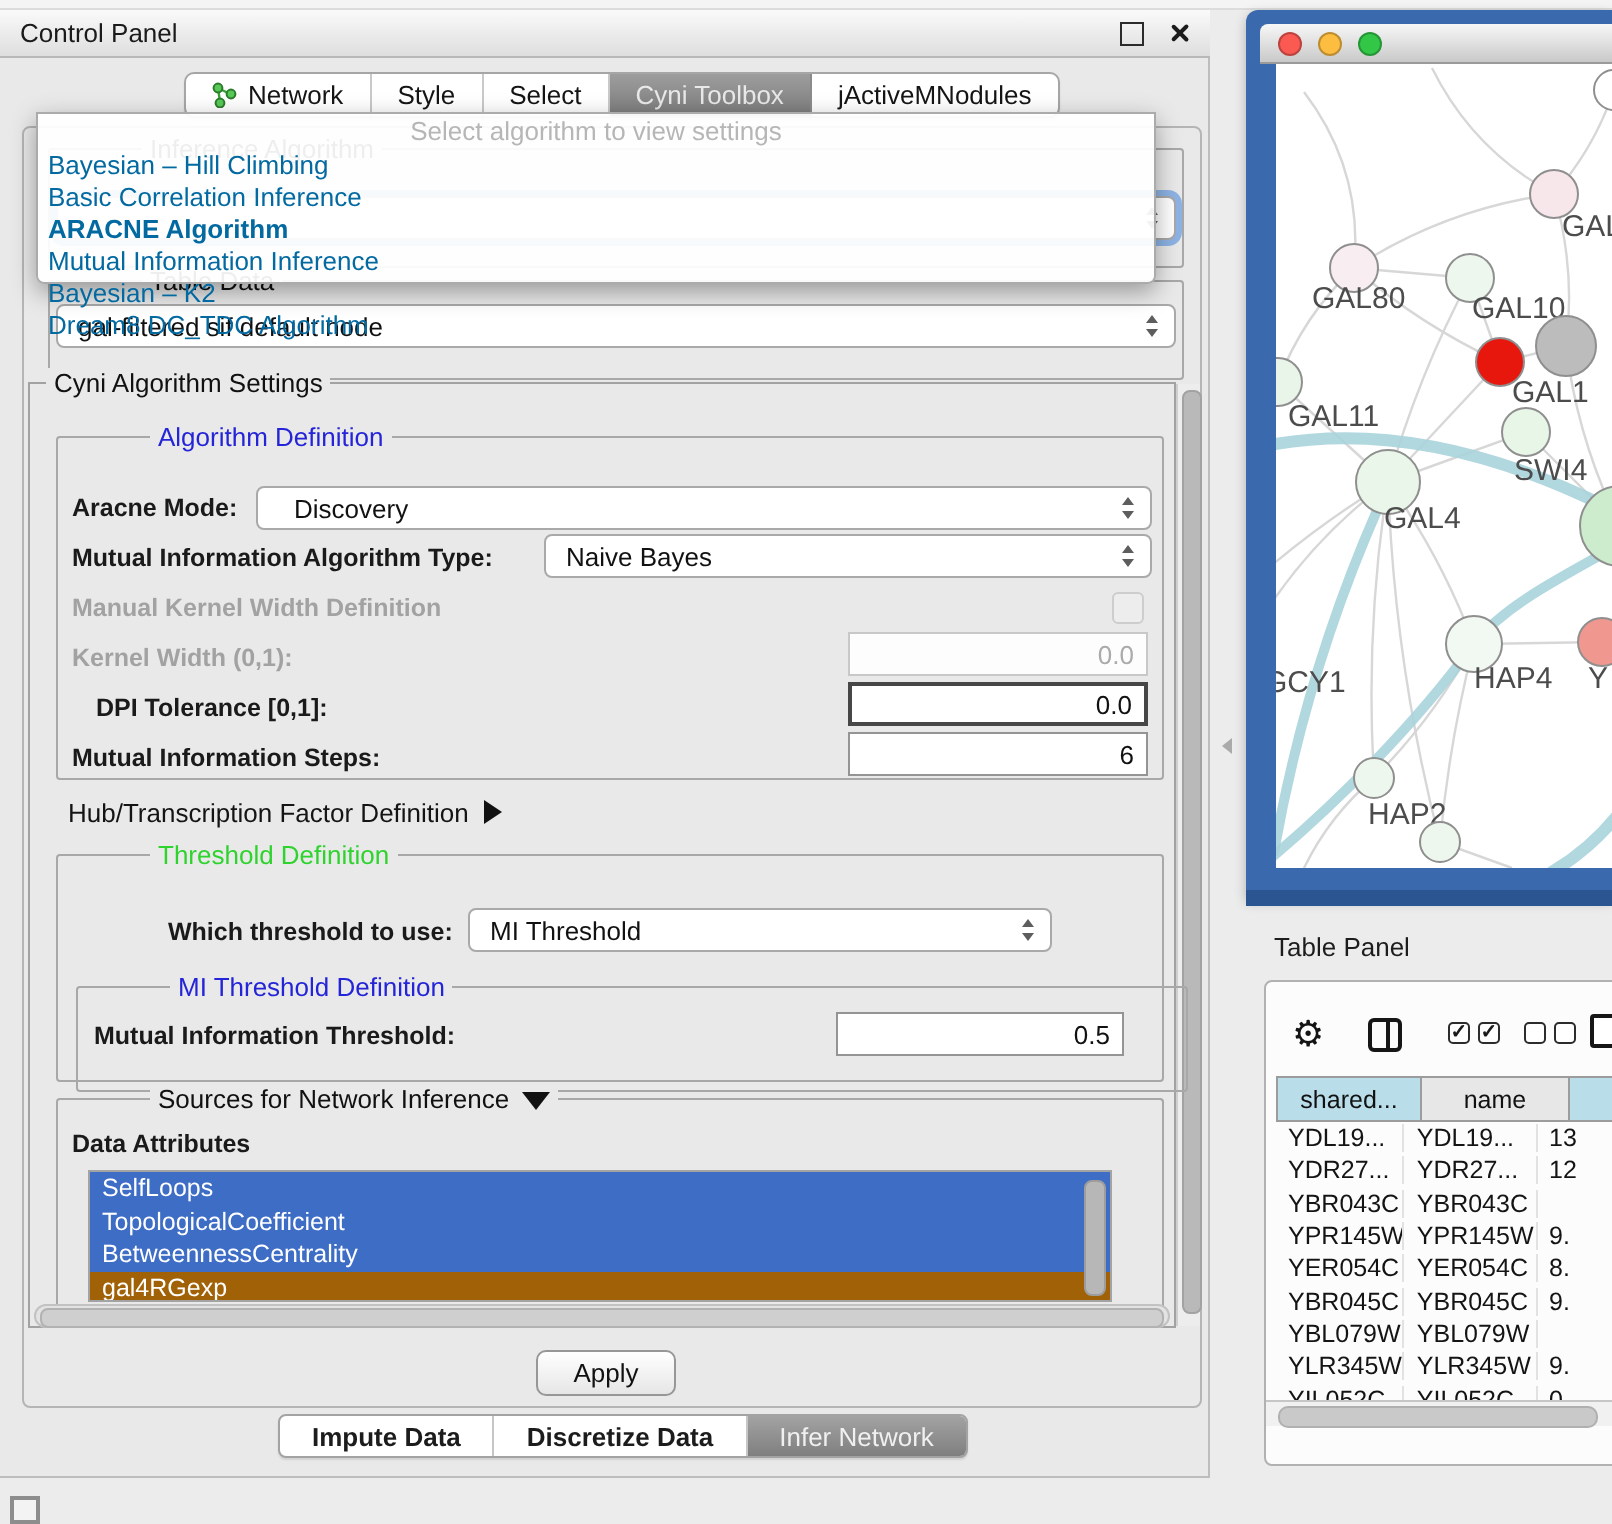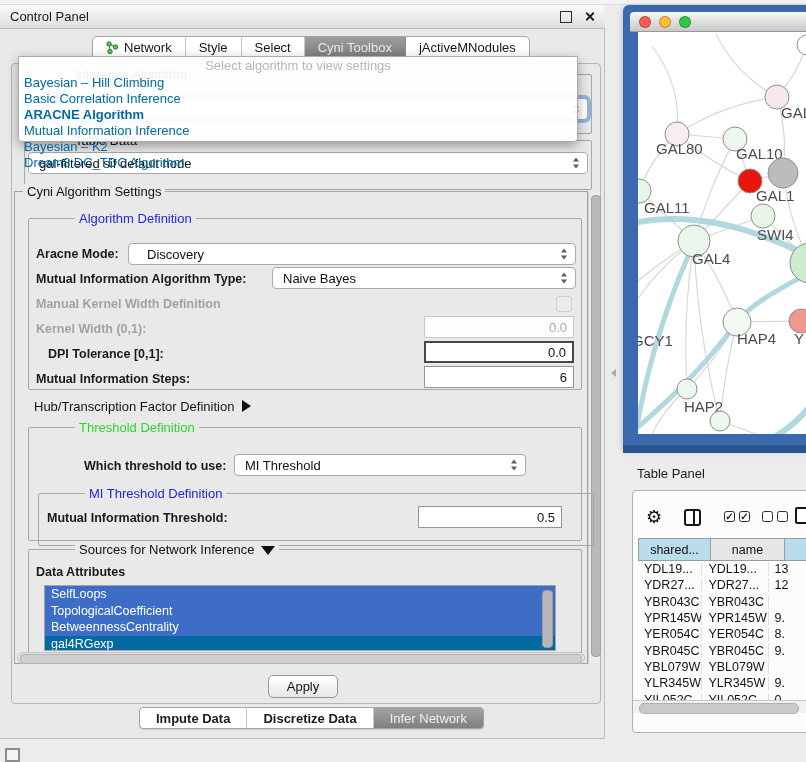--- a/index.html
+++ b/index.html
@@ -247,21 +247,21 @@
 
   <div class="group" style="left:28px;top:549px;width:554px;height:106px;border-bottom:none;">
     <span class="gtitle"><span>Sources for Network Inference</span><span class="tri-down"></span></span>
   </div>
   <span class="lbl" style="left:36px;top:565px;font-size:12.5px;">Data Attributes</span>
   <div class="abs" id="attr-list">
     <div id="attr-items">
         <div class="attr-item" style="background: rgb(62, 109, 198);">SelfLoops</div>
         <div class="attr-item" style="background: rgb(62, 109, 198);">TopologicalCoefficient</div>
         <div class="attr-item" style="background: rgb(62, 109, 198);">BetweennessCentrality</div>
-        <div class="attr-item" style="background: #0369a1;">gal4RGexp</div>
+        <div class="attr-item" style="background: #a16207;">gal4RGexp</div>
       </div>
     <div id="attr-scroll"></div>
   </div>
 
   <div class="abs" id="h-scrollbar">
       <div id="h-thumb"></div>
     </div>
 
   <div class="abs" id="apply-btn">
       <span>Apply</span>

